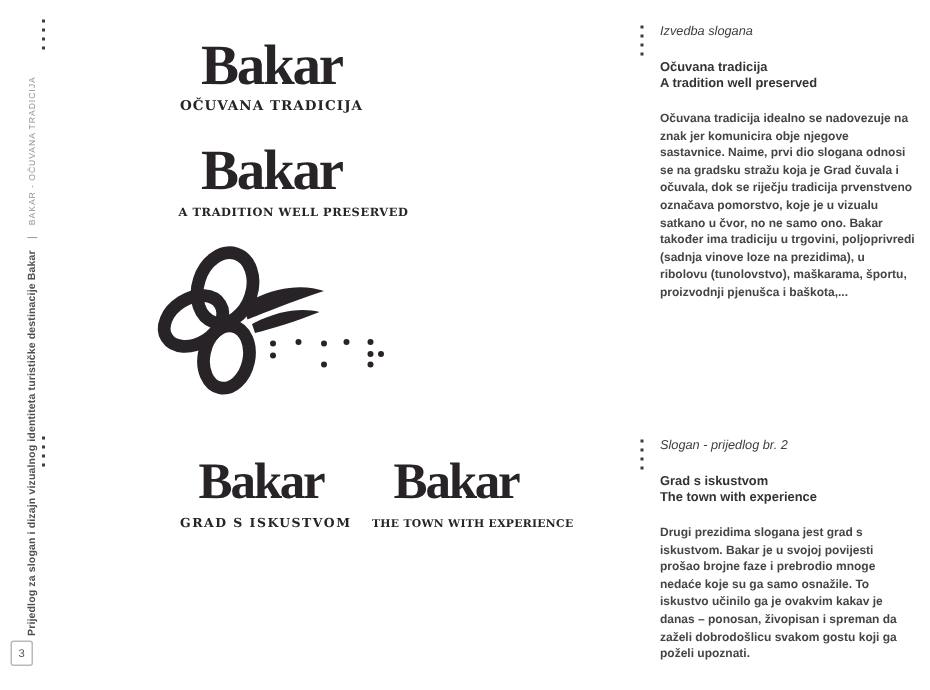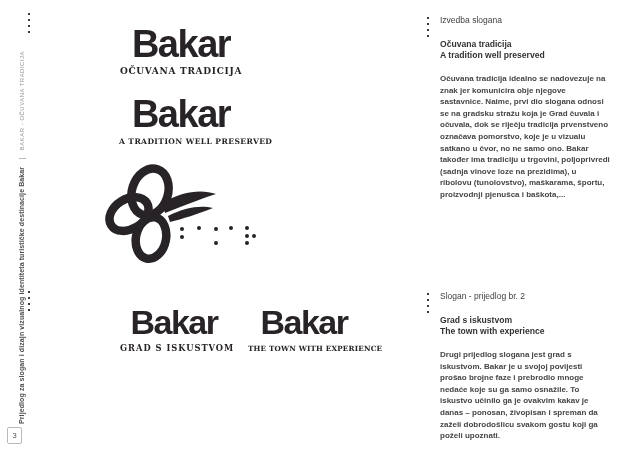--- a/index.html
+++ b/index.html
@@ -29,21 +29,21 @@
   .dots{position:absolute;display:flex;flex-direction:column;}
   .dots i{display:block;width:2.4px;height:2.4px;background:#3c3c3c;margin-bottom:3.6px;}
   .dots-a{left:28px;top:13px;}
   .dots-b{left:28px;top:291px;}
   .dots-c{left:427px;top:17px;}
   .dots-d{left:427px;top:293px;}
 
   
   .lockup{position:absolute;text-align:center;color:#272327;}
   .wordmark{
-    font-family:Liberation Sans, sans-serif;font-weight:bold;
+    font-family:Liberation Serif, serif;font-weight:bold;
     line-height:1;letter-spacing:-1.5px;
   }
   .tagline{
     font-family:"DejaVu Serif",serif;font-weight:bold;
     white-space:nowrap;
   }
   .lockup1{left:119px;top:25px;width:124px;}
   .lockup1 .wordmark{font-size:38px;}
   .lockup1 .tagline{font-size:9px;letter-spacing:.7px;margin-top:3px;}
   .lockup2{left:119px;top:95px;width:124px;}
@@ -56,21 +56,21 @@
   .lockup4 .wordmark{font-size:34px;}
   .lockup4 .tagline{font-size:7.2px;letter-spacing:.2px;margin-top:5px;}
 
   
   .knot{position:absolute;left:100px;top:158px;width:170px;height:112px;}
 
   
   .section{position:absolute;left:440px;width:170px;color:#454545;}
   .sec1{top:14px;}
   .sec2{top:290px;}
-  .sec-header{font-size:8.5px;color:#3e3e3e;margin:0 0 13px 0;line-height:12px;}
+  .sec-header{font-size:8.5px;color:#3e3e3e;margin:0 0 13px 0;line-height:12px;font-style:italic;}
   .sec-slogan{font-size:8.6px;font-weight:bold;color:#333;line-height:11px;margin:0;}
   .sec-body{font-size:8px;line-height:11.6px;margin:12px 0 0 0;color:#454545;font-weight:bold;}
 </style>
 </head>
 <body>
 
 <div class="page">
 
   <div class="spine">
     <span class="spine-title">Prijedlog za slogan i dizajn vizualnog identiteta turističke destinacije Bakar</span>
@@ -153,16 +153,16 @@
     <p class="sec-header">Izvedba slogana</p>
     <p class="sec-slogan">Očuvana tradicija</p>
     <p class="sec-slogan">A tradition well preserved</p>
     <p class="sec-body">Očuvana tradicija idealno se nadovezuje na znak jer komunicira obje njegove sastavnice. Naime, prvi dio slogana odnosi se na gradsku stražu koja je Grad čuvala i očuvala, dok se riječju tradicija prvenstveno označava pomorstvo, koje je u vizualu satkano u čvor, no ne samo ono. Bakar također ima tradiciju u trgovini, poljoprivredi (sadnja vinove loze na prezidima), u ribolovu (tunolovstvo), maškarama, športu, proizvodnji pjenušca i baškota,...</p>
   </div>
 
   <div class="section sec2">
     <p class="sec-header">Slogan - prijedlog br. 2</p>
     <p class="sec-slogan">Grad s iskustvom</p>
     <p class="sec-slogan">The town with experience</p>
-    <p class="sec-body">Drugi prijedlog slogana jest grad s iskustvom. Bakar je u svojoj povijesti prošao brojne faze i prebrodio mnoge nedaće koje su ga samo osnažile. To iskustvo učinilo ga je ovakvim kakav je danas – ponosan, živopisan i spreman da zaželi dobrodošlicu svakom gostu koji ga poželi upoznati.</p>
+    <p class="sec-body">Drugi prezidima slogana jest grad s iskustvom. Bakar je u svojoj povijesti prošao brojne faze i prebrodio mnoge nedaće koje su ga samo osnažile. To iskustvo učinilo ga je ovakvim kakav je danas – ponosan, živopisan i spreman da zaželi dobrodošlicu svakom gostu koji ga poželi upoznati.</p>
   </div>
 
 </div>
 
 </body></html>

